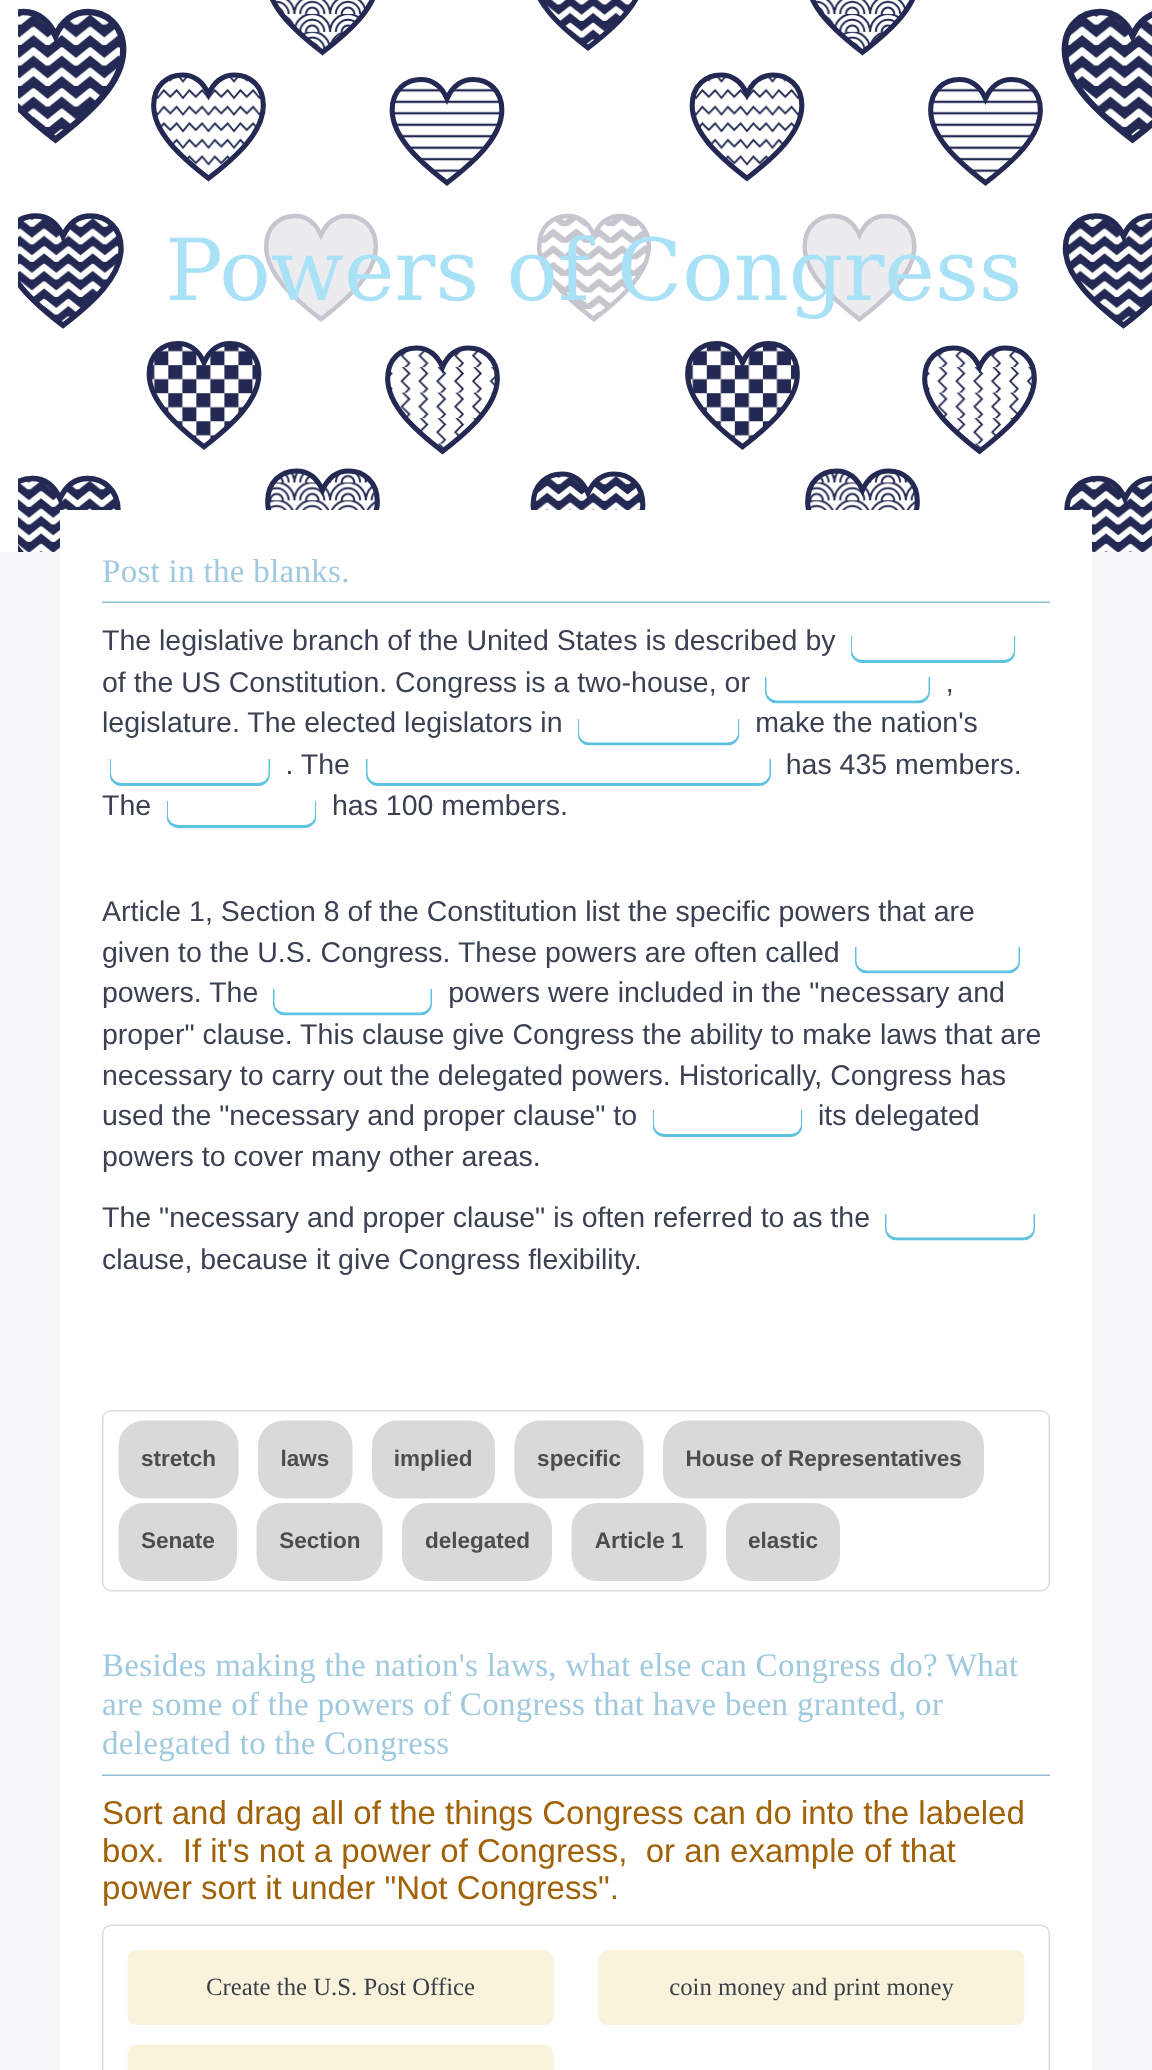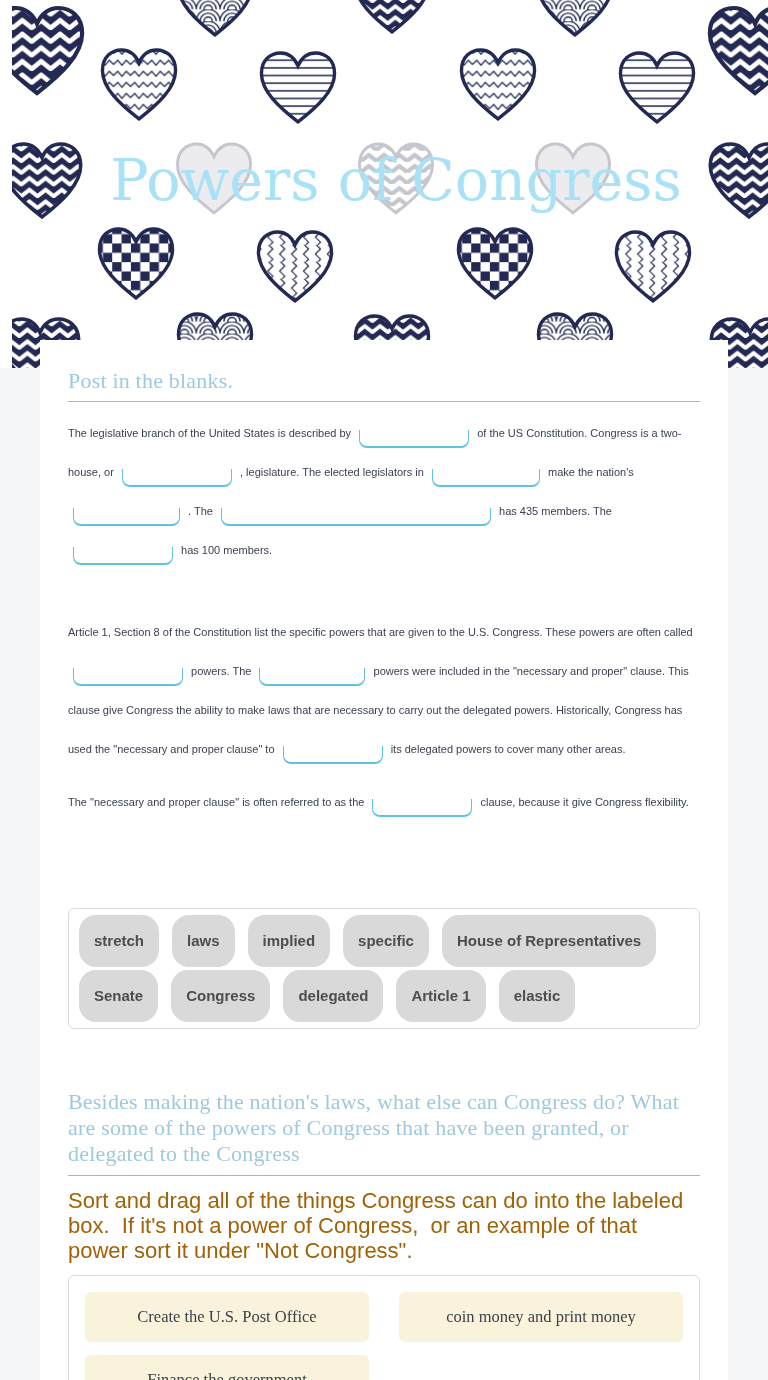--- a/index.html
+++ b/index.html
@@ -17,41 +17,41 @@
     min-height:1100px;box-sizing:border-box;padding:28px 28px 40px;
   }
   h2.sec-heading{
     margin:0;font-family:"Liberation Serif", serif;font-weight:400;
     font-size:22px;line-height:25px;color:#9fc9de;letter-spacing:.2px;
   }
   hr.sec-divider{
     border:none;border-top:1px solid #8fbdd3;margin:8px 0 12px;
   }
   .fill-paragraphs .para{
-    margin:0 0 14px;font-size:11px;line-height:39px;color:#3b4152;
+    margin:0 0 14px;font-size:19px;line-height:27px;color:#3b4152;
   }
   .fill-paragraphs .para.gap-after{margin-bottom:43px;}
   input.blank{
     display:inline-block;height:18px;box-sizing:border-box;
     border:none;border-bottom:2px solid #5fc2e0;
     border-left:1px solid #5fc2e0;border-right:1px solid #5fc2e0;
     border-radius:0 0 8px 8px;background:transparent;outline:none;
     margin:0 5px;vertical-align:-4px;
     font:inherit;color:#3b4152;padding:0 4px;
   }
   .word-bank{
     margin-top:86px;border:1px solid #dcdcdc;border-radius:6px;
     padding:6px 10px;display:flex;flex-wrap:wrap;gap:3px 13px;background:#fff;
   }
   .chip{
     background:#d9d9d9;color:#4d4d4d;border-radius:17px;
     padding:16px 15px;font-size:15px;font-weight:bold;line-height:20px;
     white-space:nowrap;cursor:grab;
   }
-  .sort-section h2.sec-heading{margin-top:60px;line-height:26px;}
+  .sort-section h2.sec-heading{margin-top:36px;line-height:26px;}
   .instructions{
     margin:0;font-size:22px;line-height:25px;color:#a16207;white-space:pre-wrap;
   }
   .sort-box{
     margin-top:12px;border:1px solid #dcdcdc;border-radius:6px;background:#fff;
     padding:16px;display:grid;grid-template-columns:1fr 1fr;gap:13px 30px;
   }
   .sort-card{
     background:#faf3dc;color:#3a3f49;border-radius:6px;
     padding:15px 10px;font-size:16.5px;text-align:center;cursor:grab;font-family:Liberation Serif, serif;
@@ -139,21 +139,21 @@
           <div class="para"><span>Article 1, Section 8 of the Constitution list the specific powers that are given to the U.S. Congress. These powers are often called</span> <input class="blank" type="text" style="width: 110px;"> <span>powers. The</span> <input class="blank" type="text" style="width: 106px;"> <span>powers were included in the "necessary and proper" clause. This clause give Congress the ability to make laws that are necessary to carry out the delegated powers. Historically, Congress has used the "necessary and proper clause" to</span> <input class="blank" type="text" style="width: 100px;"> <span>its delegated powers to cover many other areas.</span> </div>
           <div class="para"><span>The "necessary and proper clause" is often referred to as the</span> <input class="blank" type="text" style="width: 100px;"> <span>clause, because it give Congress flexibility.</span> </div>
         </div>
       <div class="word-bank" id="word-bank">
           <span class="chip">stretch</span>
           <span class="chip">laws</span>
           <span class="chip">implied</span>
           <span class="chip">specific</span>
           <span class="chip">House of Representatives</span>
           <span class="chip">Senate</span>
-          <span class="chip">Congress</span>
+          <span class="chip">Section</span>
           <span class="chip">delegated</span>
           <span class="chip">Article 1</span>
           <span class="chip">elastic</span>
         </div>
     </section>
 
     <section class="sort-section">
       <h2 class="sec-heading">Besides making the nation's laws, what else can Congress do? What are some of the powers of Congress that have been granted, or delegated to the Congress</h2>
       <hr class="sec-divider">
       <p class="instructions">Sort and drag all of the things Congress can do into the labeled box.  If it's not a power of Congress,  or an example of that power sort it under "Not Congress".</p>

